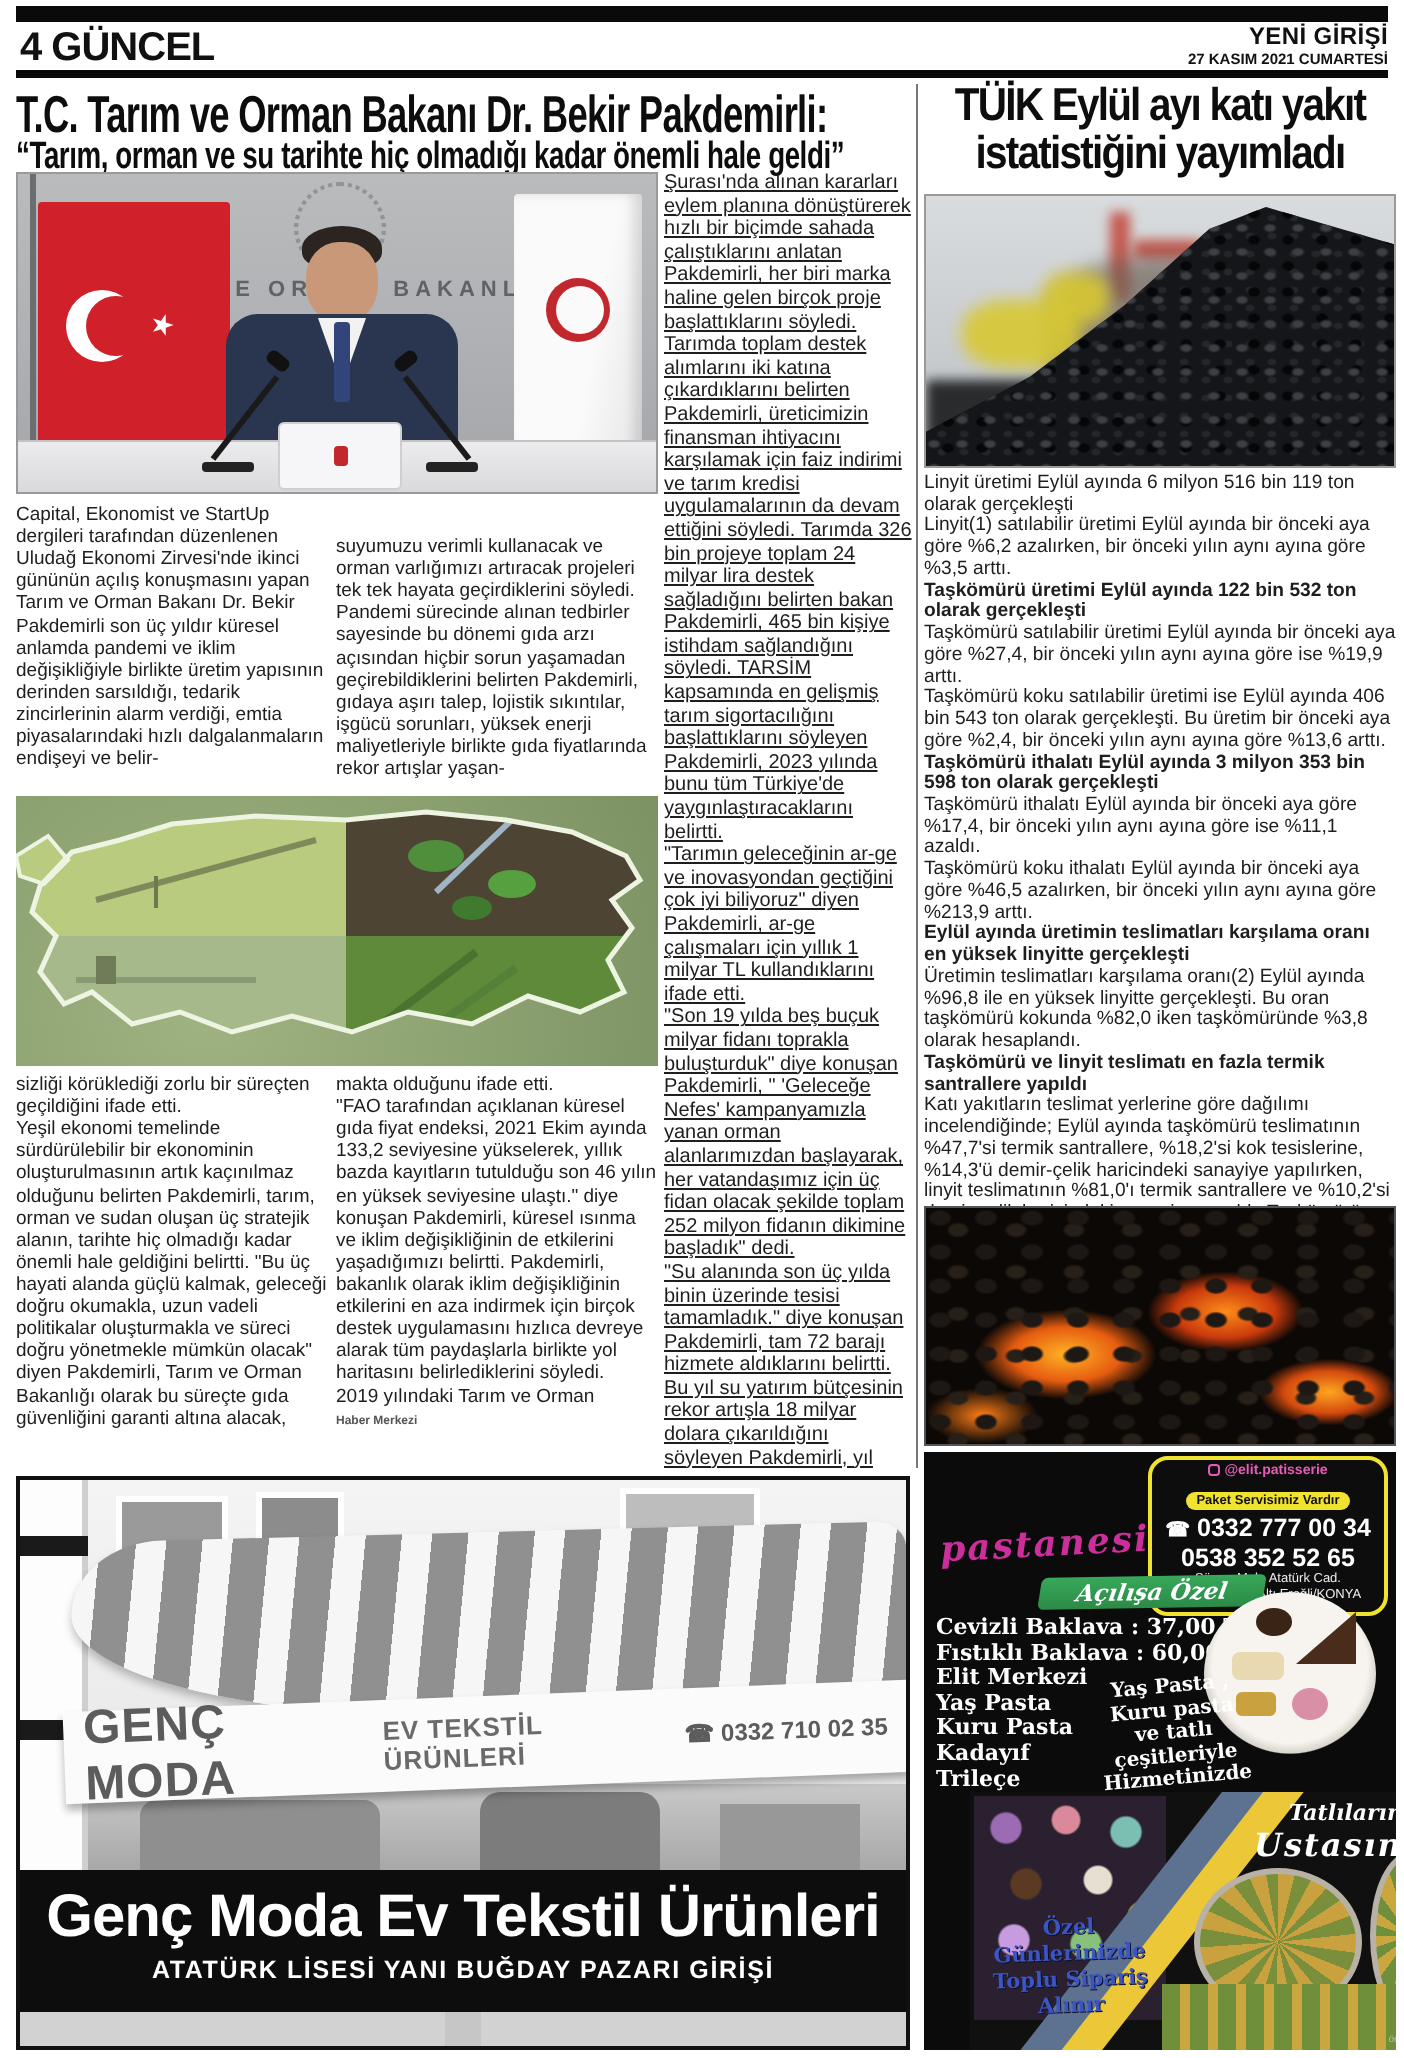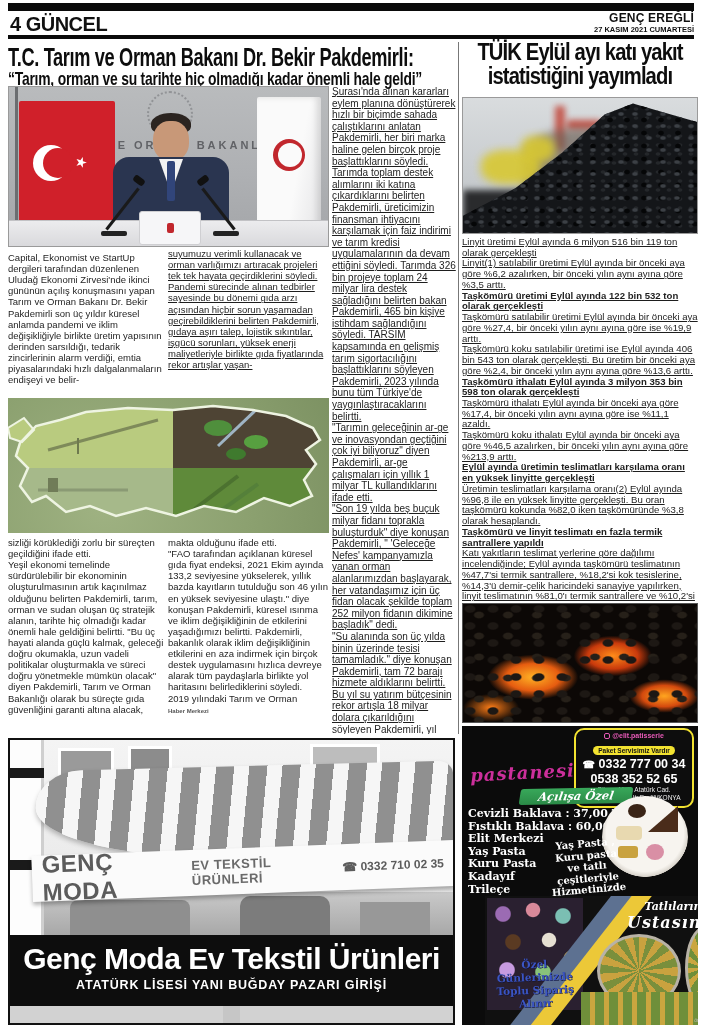--- a/index.html
+++ b/index.html
@@ -21,28 +21,28 @@
     transform:scaleX(0.70); transform-origin:left top; letter-spacing:-0.5px; color:#0d0d0d; }
   #main-subheadline { left:8px; top:68px; width:450px; font-size:19px; font-weight:800; white-space:nowrap;
     transform:scaleX(0.73); transform-origin:left top; letter-spacing:-0.3px; color:#0d0d0d; }
   #v-divider { left:458px; top:42px; width:1px; height:692px; background:#777; }
   #tuik-headline { left:460px; top:41px; width:240px; text-align:center; font-weight:800; color:#0d0d0d;
     font-size:23px; line-height:1.04; letter-spacing:-1px; transform:scaleX(0.88); transform-origin:center top; }
 
   
   .bodytext { font-size:9.5px; line-height:1.17; color:#1e1e1e; white-space:pre-line; overflow:hidden; }
   #col1-top  { left:8px;  top:252px; width:157px; height:146px; }
-  #col2-top  { left:168px; top:248px; width:161px; height:146px;text-decoration:underline; }
+  #col2-top  { left:168px; top:268px; width:161px; height:146px; }
   #col1-bot  { left:8px;  top:537px; width:157px; height:194px; }
   #col2-bot  { left:168px; top:537px; width:161px; height:194px; }
   #col3      { left:332px; top:86px;  width:124px; height:648px; font-size:10px; line-height:1.16;text-decoration:underline; }
   .credit { font-size:6px; font-weight:700; color:#555; white-space:nowrap; }
 
   #tuik-body { left:462px; top:237px; width:236px; height:366px; overflow:hidden; }
-  #tuik-body p { font-size:9.6px; line-height:1.12; color:#1e1e1e;text-decoration:underline; }
+  #tuik-body p { font-size:9.6px; line-height:1.12; color:#1e1e1e; }
   #tuik-body p.bold { font-weight:700; }
 
   
   #minister-photo { left:8px; top:86px; width:321px; height:161px; overflow:hidden; border:1px solid #9a9a9a;
     background:linear-gradient(180deg,#b9bbbd 0%,#aeb0b3 55%,#a3a5a8 100%); }
   .mp-walltext { position:absolute; left:0; top:52px; width:100%; text-align:center; font-size:11px; font-weight:700;
     color:rgba(82,84,88,0.85); letter-spacing:3px; }
   .mp-emblem { position:absolute; left:138px; top:4px; width:46px; height:46px; border:2px dotted rgba(120,122,126,0.6); border-radius:50%; }
   .mp-flagpole { position:absolute; left:6px; top:0; width:3px; height:161px; background:#6b6d70; }
   .mp-flag-tr { position:absolute; left:10px; top:14px; width:96px; height:140px; background:#d0202a; border-radius:2px; }
@@ -189,21 +189,21 @@
   .el-print { position:absolute; right:4px; bottom:2px; font-size:5px; color:#bbb; }
 </style>
 </head>
 <body>
 
 <div id="page">
 
   <div class="abs" id="topbar"></div>
   <div class="abs" id="page-label">4 GÜNCEL</div>
   <div class="abs" id="masthead-box">
-    <div id="masthead">GENÇ EREĞLİ</div>
+    <div id="masthead">YENİ GİRİŞİ</div>
     <div id="date-line">27 KASIM 2021 CUMARTESİ</div>
   </div>
   <div class="abs" id="header-rule"></div>
 
   <div class="abs" id="main-headline">T.C. Tarım ve Orman Bakanı Dr. Bekir Pakdemirli:</div>
   <div class="abs" id="main-subheadline">“Tarım, orman ve su tarihte hiç olmadığı kadar önemli hale geldi”</div>
   <div class="abs" id="v-divider"></div>
   <div class="abs" id="tuik-headline">
     <div>TÜİK Eylül ayı katı yakıt</div>
     <div>istatistiğini yayımladı</div>

